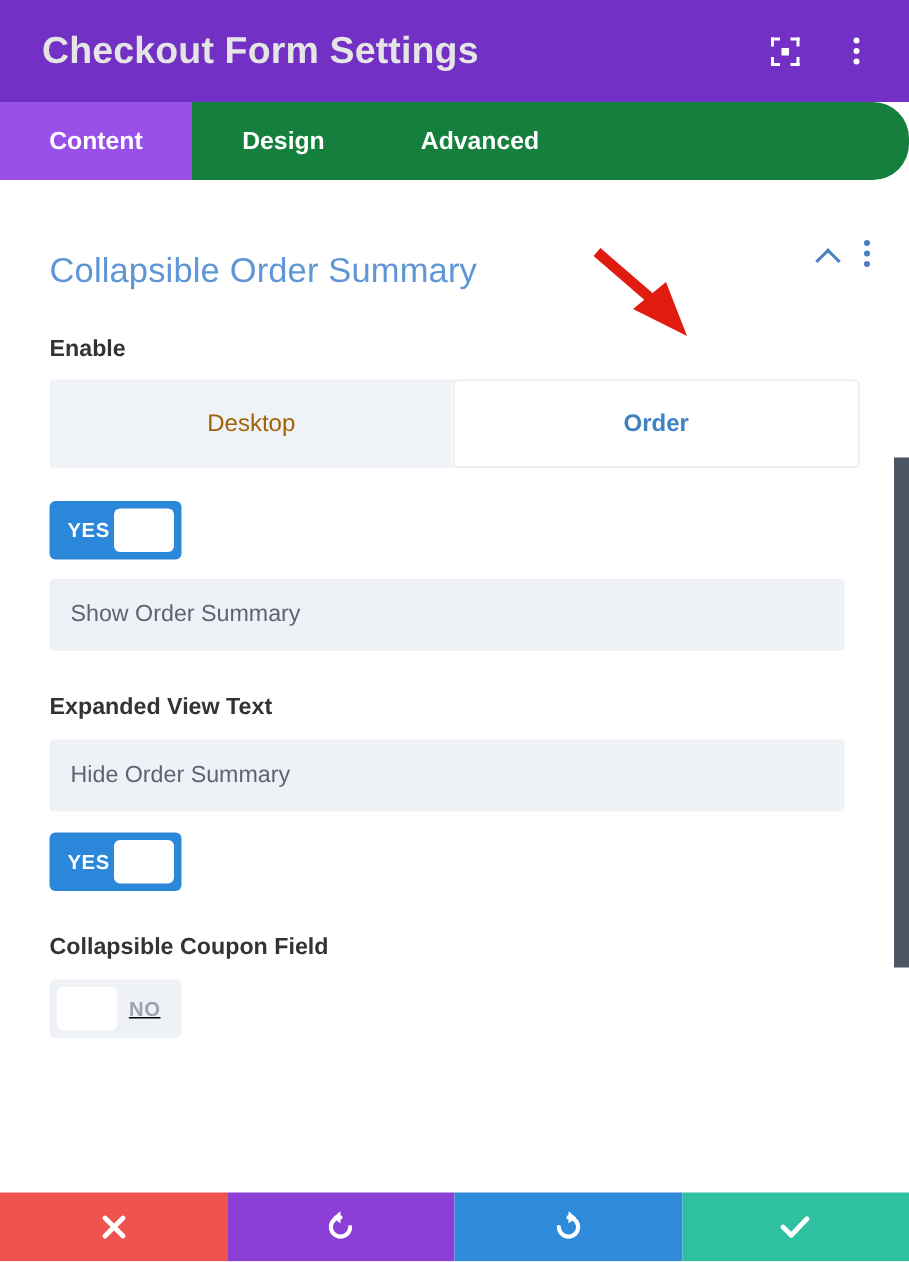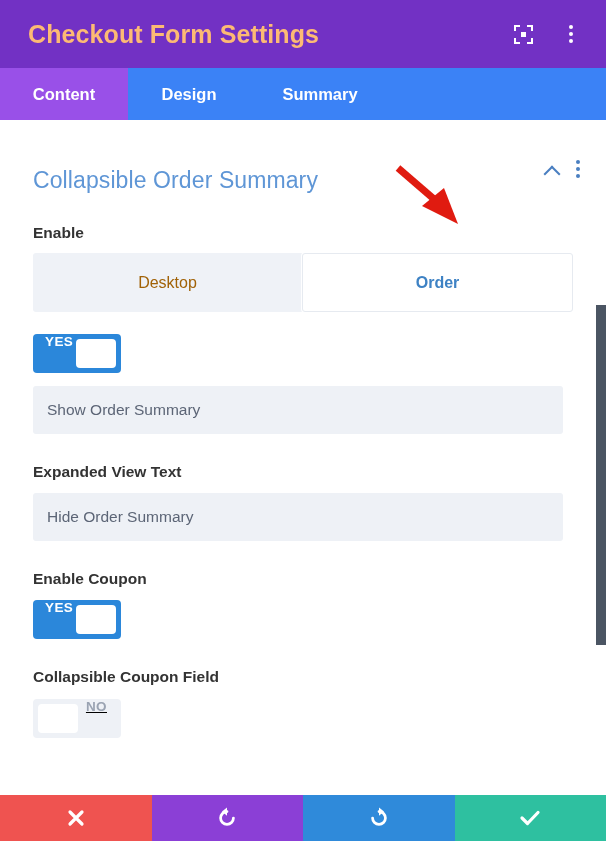--- a/index.html
+++ b/index.html
@@ -26,21 +26,21 @@
     position: absolute;
     left: 0; top: 0;
     width: 606px; height: 68px;
     background: #7231c4;
     display: flex;
     align-items: center;
     padding: 0 22px 0 28px;
   }
   .titlebar-title {
     flex: 1;
-    color: #fdba74;
+    color: #e5e5e5;
     font-size: 25px;
     font-weight: bold;
     letter-spacing: 0.1px;
     line-height: 1;
   }
   .titlebar-actions {
     display: flex;
     align-items: center;
     gap: 22px;
   }
@@ -70,23 +70,24 @@
   }
 
   .kebab { display: flex; flex-direction: column; gap: 3px; align-items: center; }
   .kebab span { width: 4px; height: 4px; border-radius: 50%; background: #ffffff; display: block; }
 
   
   .tabbar {
     position: absolute;
     left: 0; top: 68px;
     width: 606px; height: 52px;
-    background: #3b82f6;
+    background: #15803d;
     display: flex;
     align-items: stretch;
+    border-radius: 24px;
   }
   .tab {
     display: flex;
     align-items: center;
     justify-content: center;
     color: #ffffff;
     font-size: 16.5px;
     font-weight: bold;
     cursor: pointer;
     height: 100%;
@@ -186,20 +187,21 @@
     z-index: 2;
   }
   .device-tab.selected::before { display: none; }
 
   
   .toggle {
     margin: 22px 33px 0 33px;
     width: 88px; height: 39px;
     border-radius: 4px;
     display: flex;
+    align-items: center;
     cursor: pointer;
     position: relative;
     user-select: none;
   }
   .toggle.on { background: #2b87da; justify-content: flex-start; }
   .toggle.off { background: #eef1f6; justify-content: flex-end; text-decoration: underline; }
   .toggle .lbl {
     font-size: 13.5px;
     font-weight: bold;
     letter-spacing: 0.4px;
@@ -297,21 +299,21 @@
             <span></span>
             <span></span>
         </span>
       </div>
     </div>
   </div>
 
   <div class="tabbar">
     <div class="tab w1 active">Content</div>
     <div class="tab w2">Design</div>
-    <div class="tab w3">Summary</div>
+    <div class="tab w3">Advanced</div>
   </div>
 
   <div class="content">
 
     <div class="section-head">
       <div class="section-title">Collapsible Order Summary</div>
       <div class="section-controls">
         <div class="chev-up"></div>
         <div class="kebab-blue">
           <span></span>
@@ -335,21 +337,20 @@
     </div>
 
     
     <input class="text-input" type="text" placeholder="Show Order Summary" style="">
 
     
     <div class="field-label label-spaced">Expanded View Text</div>
     <input class="text-input" type="text" placeholder="Hide Order Summary" style="">
 
     
-    <div class="field-label label-spaced">Enable Coupon</div>
     <div class="toggle on" style="margin-top:14px">
       <span class="lbl">YES</span>
       <span class="knob"></span>
     </div>
 
     
     <div class="field-label label-spaced">Collapsible Coupon Field</div>
     <div class="toggle off" style="margin-top:14px">
       <span class="lbl">NO</span>
       <span class="knob"></span>

